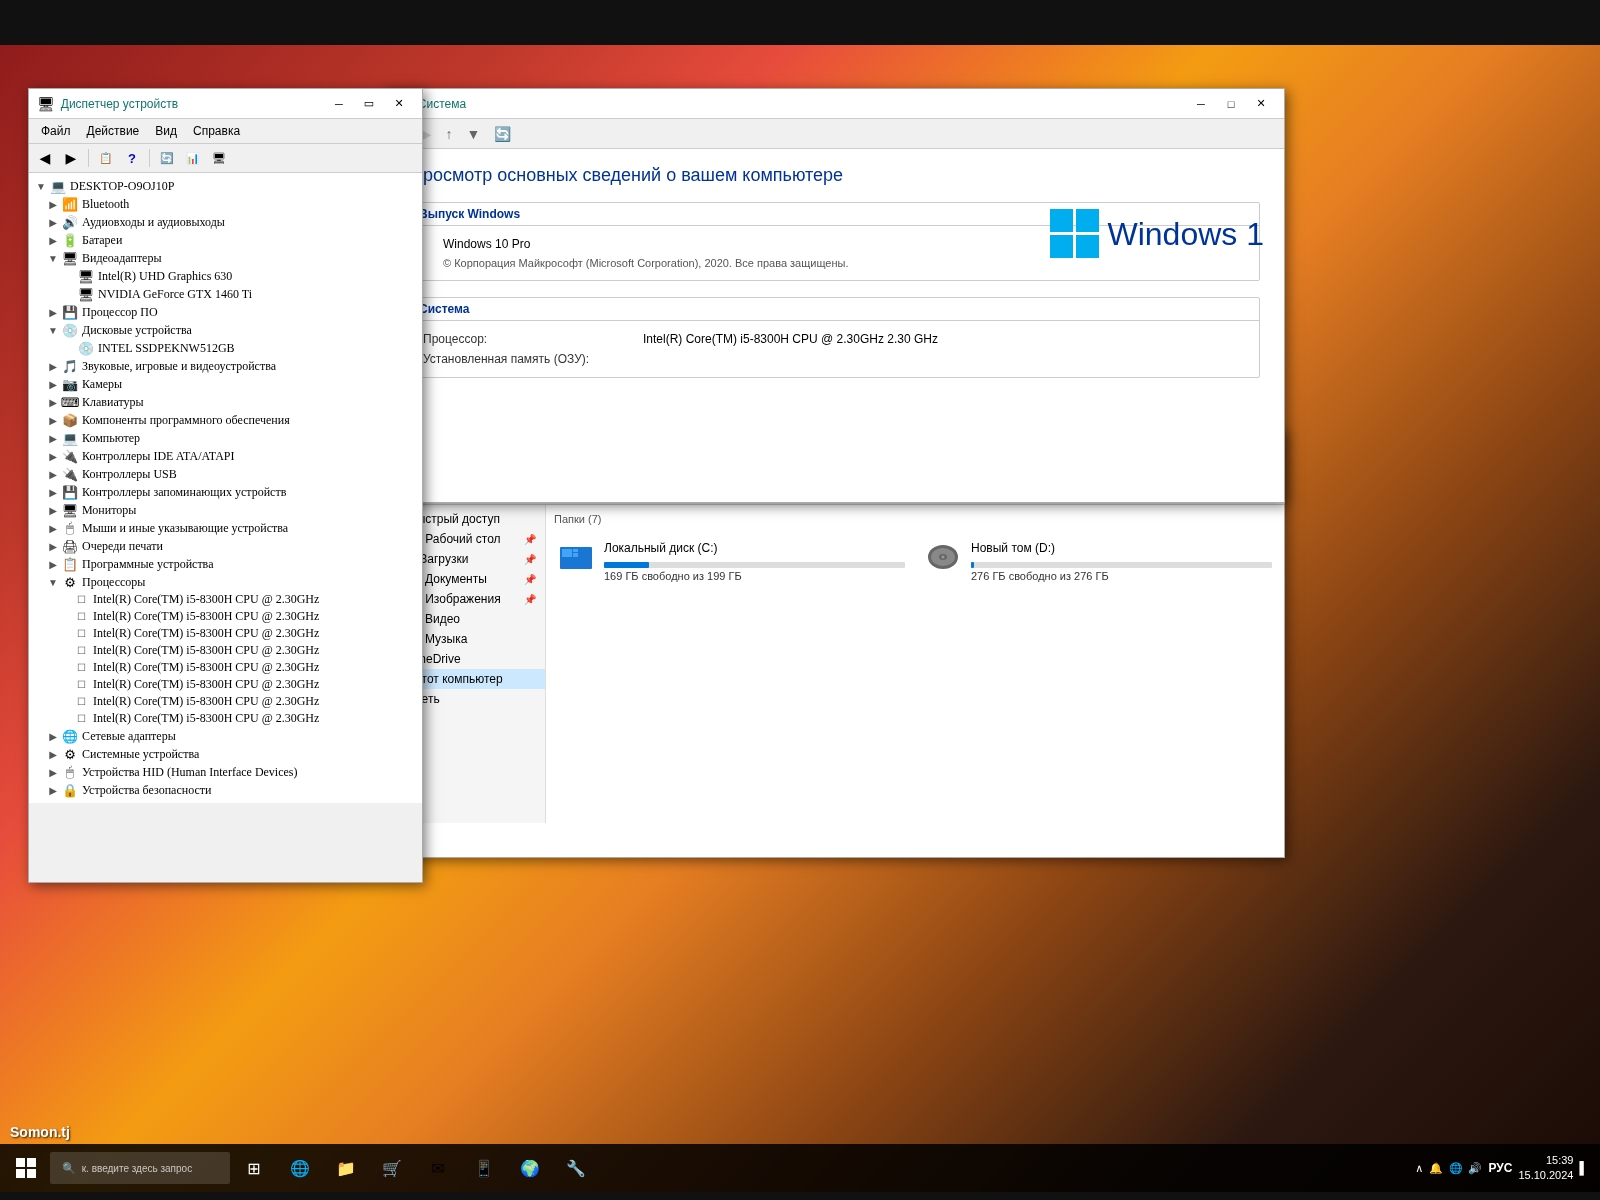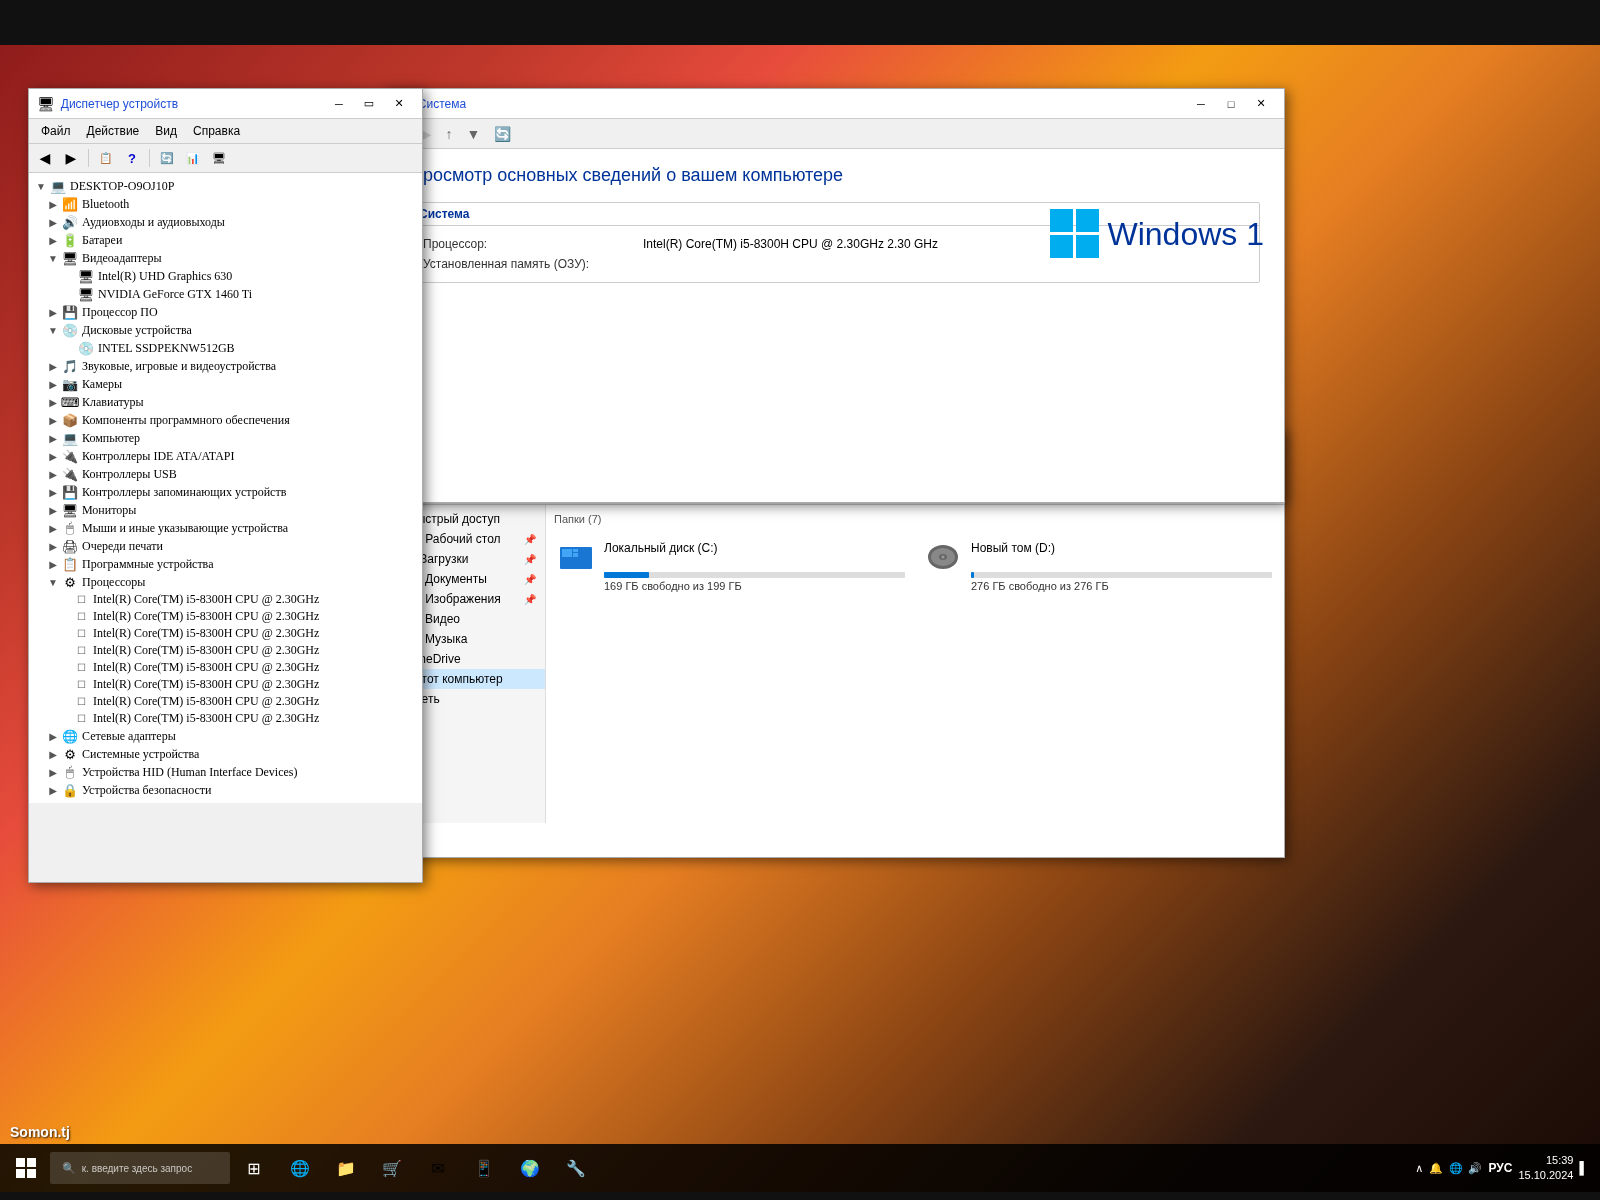--- a/index.html
+++ b/index.html
@@ -145,21 +145,21 @@
       border-bottom: 1px solid #ccc;
       display: flex;
       align-items: center;
       padding: 0 8px;
       gap: 6px;
     }
 
     .window-title-text {
       flex: 1;
       font-size: 12px;
-      color: #1d4ed8;
+      color: #0f766e;
     }
 
     .window-controls {
       display: flex;
       gap: 0;
     }
 
     .win-btn {
       width: 30px;
       height: 20px;
@@ -460,21 +460,21 @@
     }
 
     .drive-icon {
       font-size: 28px;
       width: 36px;
       text-align: center;
     }
 
     .drive-info { flex: 1; min-width: 0; }
 
-    .drive-name { font-size: 12px; font-weight: normal; margin-bottom: 17px; }
+    .drive-name { font-size: 12px; font-weight: normal; margin-bottom: 7px; }
 
     .drive-bar-bg {
       height: 6px;
       background: #ddd;
       border-radius: 1px;
       margin-bottom: 2px;
     }
 
     .drive-bar-fill {
       height: 100%;
@@ -780,20 +780,31 @@
   <div class="sysinfo-addressbar">
     <span class="addr-nav">◀</span>
     <span class="addr-nav" style="color:#ccc;">▶</span>
     <span class="addr-nav">↑</span>
     <span class="addr-nav">▼</span>
     <span class="addr-refresh">🔄</span>
   </div>
   <div class="sysinfo-content" style="position:relative;">
     <div class="sysinfo-title">Просмотр основных сведений о вашем компьютере</div>
 
+    <div class="section-box">
+      <div class="section-header">Выпуск Windows</div>
+      <div class="section-body">
+        <div class="info-row">
+          <span class="info-value" style="padding-left:20px;">Windows 10 Pro</span>
+        </div>
+        <div class="info-row">
+          <span class="info-value" style="padding-left:20px; font-size:11px; color:#555;">© Корпорация Майкрософт (Microsoft Corporation), 2020. Все права защищены.</span>
+        </div>
+      </div>
+    </div>
 
     <div style="position:absolute; right:20px; top:60px; display:flex; align-items:center; gap:8px;">
 
       <svg width="50" height="50" viewBox="0 0 50 50">
         <rect x="0" y="0" width="23" height="23" fill="#00adef"></rect>
         <rect x="26" y="0" width="23" height="23" fill="#00adef"></rect>
         <rect x="0" y="26" width="23" height="23" fill="#00adef"></rect>
         <rect x="26" y="26" width="23" height="23" fill="#00adef"></rect>
       </svg>
       <span style="font-size:32px; color:#003399; font-weight:300;">Windows 1</span>

